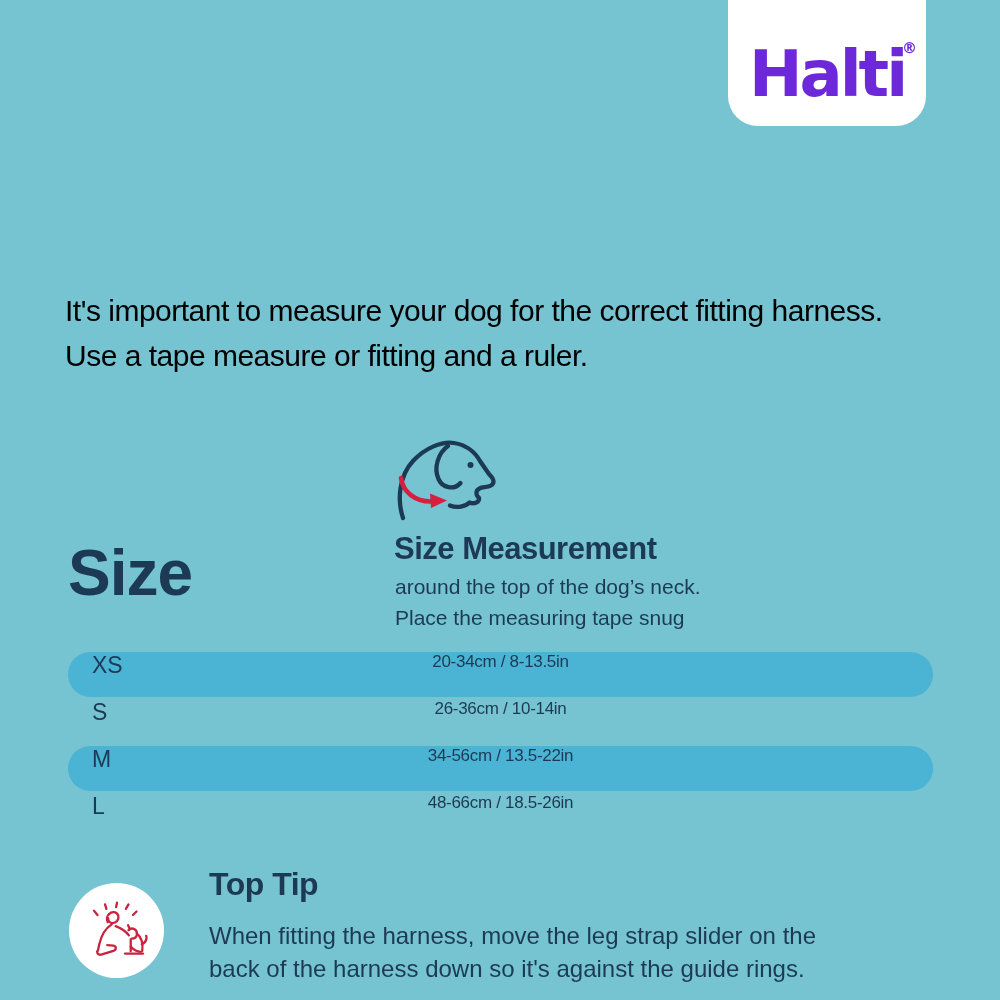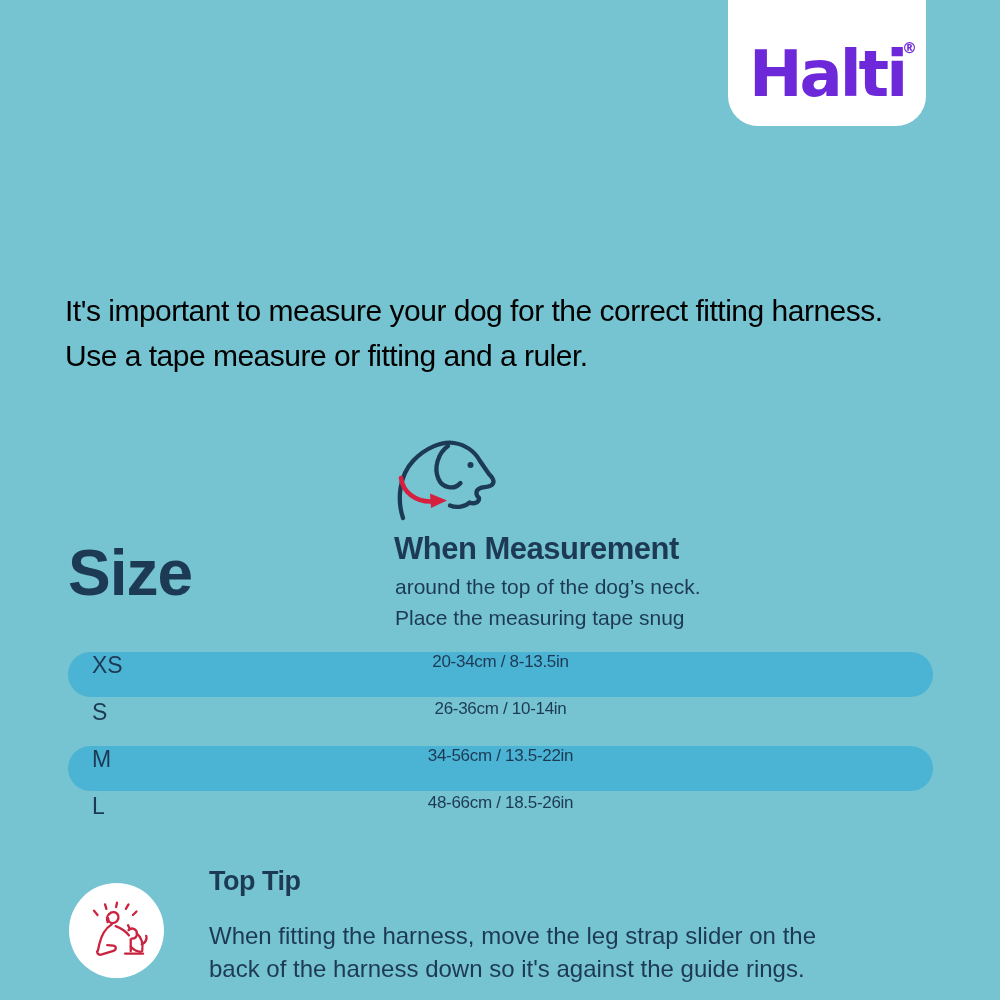--- a/index.html
+++ b/index.html
@@ -85,21 +85,21 @@
   }
   
   .tip-circle{
     position:absolute;left:69px;top:883px;
     width:95px;height:95px;
     background:#ffffff;border-radius:50%;
     display:flex;align-items:center;justify-content:center;
   }
   .tip-title{
     position:absolute;left:209px;top:866px;
-    font-size:27px;font-weight:bold;
+    font-size:32px;font-weight:bold;
     letter-spacing:-0.5px;
   }
   .tip-body{
     position:absolute;left:209px;top:919px;
     font-size:24px;line-height:33px;
   }
 </style>
 </head>
 <body>
 
@@ -117,21 +117,21 @@
   </div>
 
   <svg class="dog-icon" viewBox="0 0 118 86" fill="none">
     <path d="M9,80 C3,62 5,38 19,23 C31,10 48,3 60,5 C72,7 81,14 86,23 C90,29 93,33 95,36 C100,41 101,45 97,47.5 C93,50 88.5,48.5 85.5,50.5 C81.5,52.5 81.5,57 85,60 C85.5,64 80.5,66.5 75.5,64.5 C71.5,68.5 63,70.5 56,67.5" stroke="#1d3a55" stroke-width="4.3" stroke-linecap="round" stroke-linejoin="round"></path>
     <path d="M54,8 C44,15 39.5,30 44.5,41 C48.5,50 60,52.5 66.5,45" stroke="#1d3a55" stroke-width="4.3" stroke-linecap="round" stroke-linejoin="round"></path>
     <circle cx="76.5" cy="27" r="3" fill="#1d3a55"></circle>
     <path d="M7,40 C9,54 21,64 38,63.5" stroke="#d5203f" stroke-width="4.6" stroke-linecap="round"></path>
     <path d="M36,55.5 L53,62.5 L37,70 Z" fill="#d5203f"></path>
   </svg>
 
-  <div class="neck-title">When Measurement</div>
+  <div class="neck-title">Size Measurement</div>
   <div class="neck-desc">
     <div>around the top of the dog’s neck.</div>
     <div>Place the measuring tape snug</div>
   </div>
 
   <div class="size-heading">Size</div>
 
   <div class="size-table">
     <div class="size-row hl">
       <span class="size-label">XS</span>

